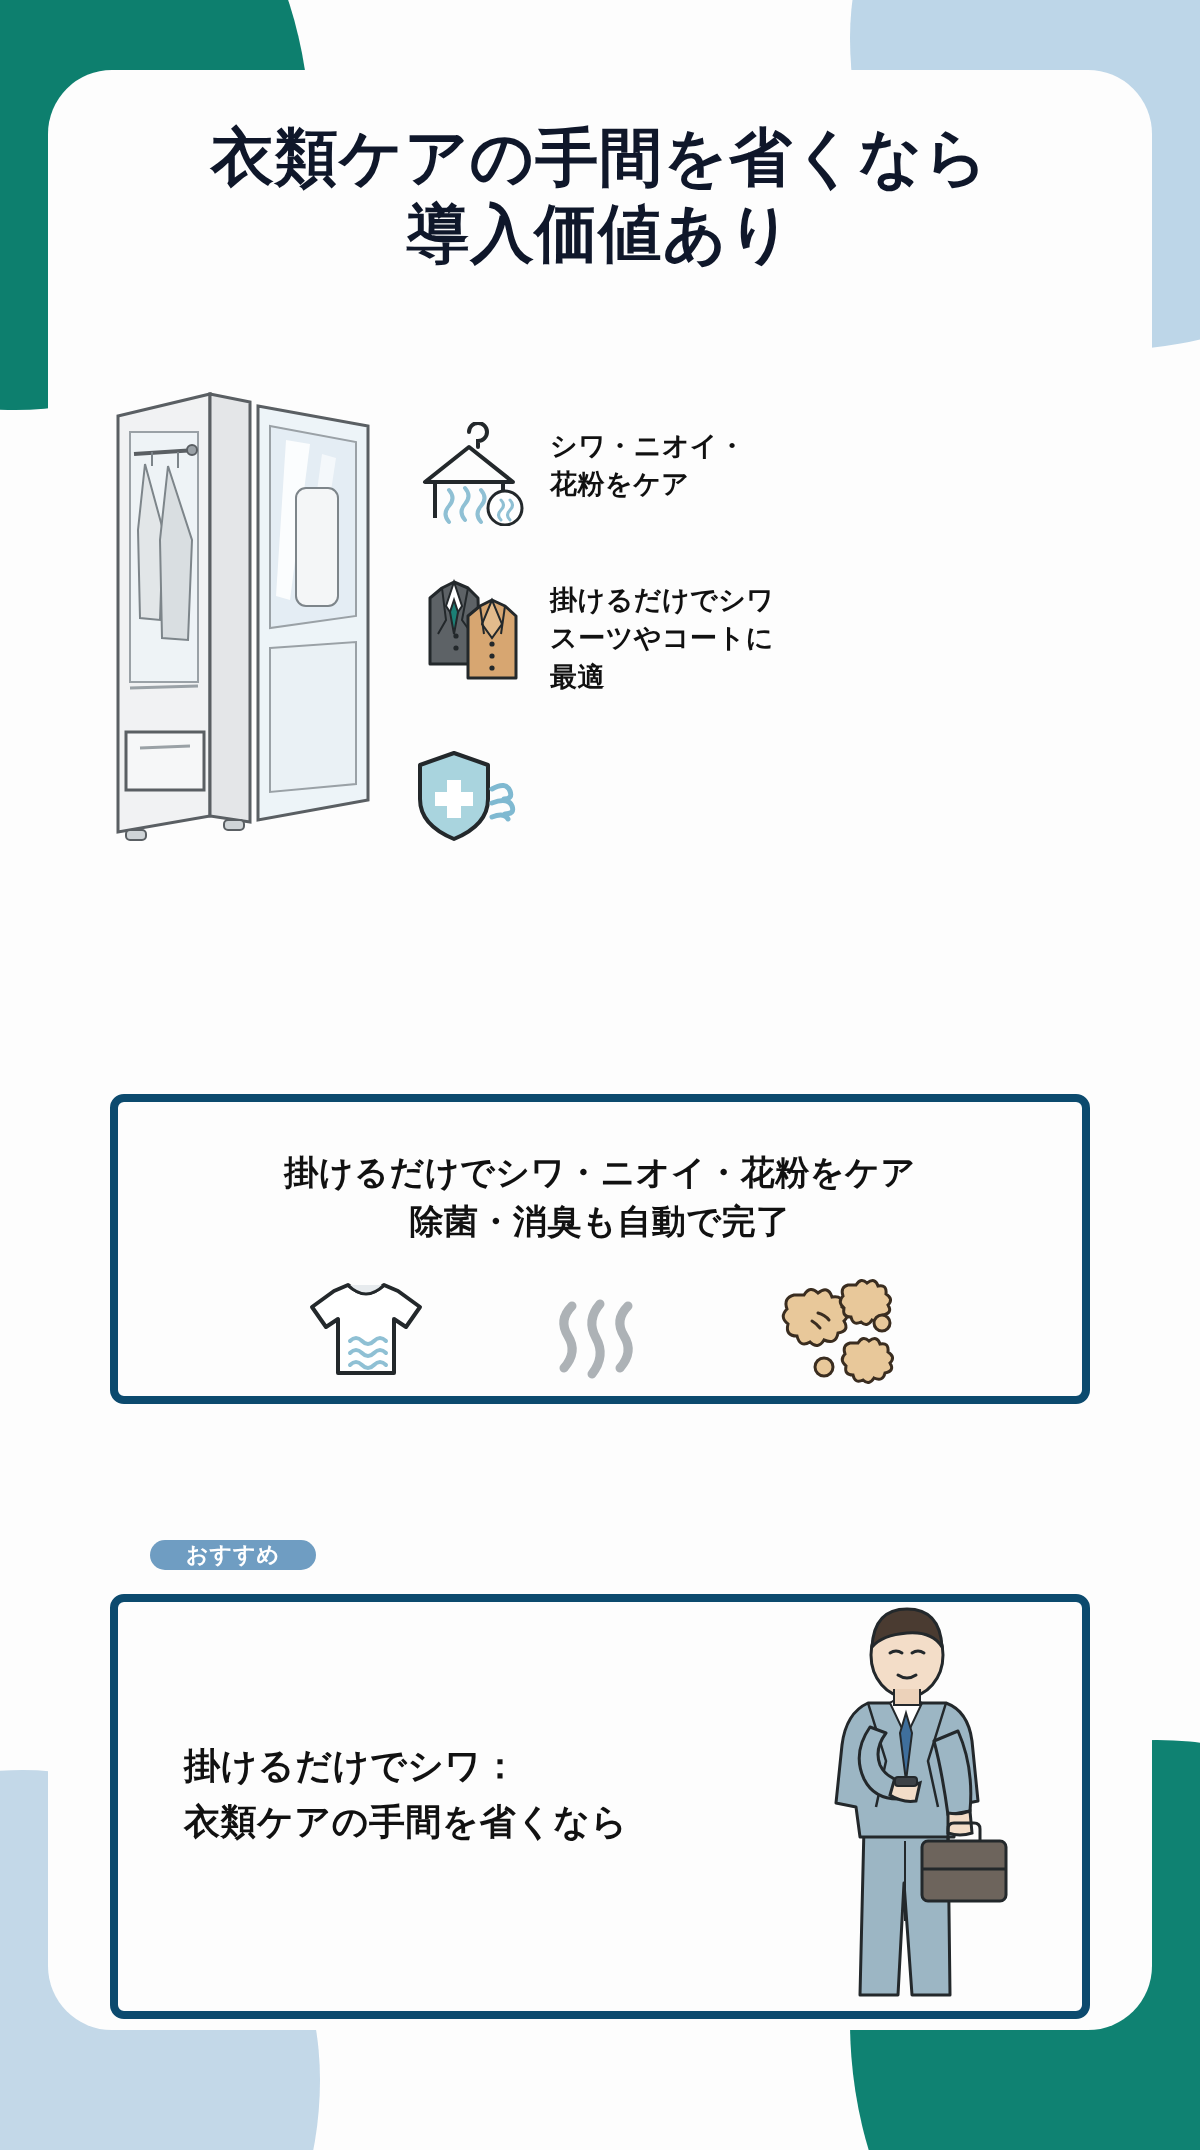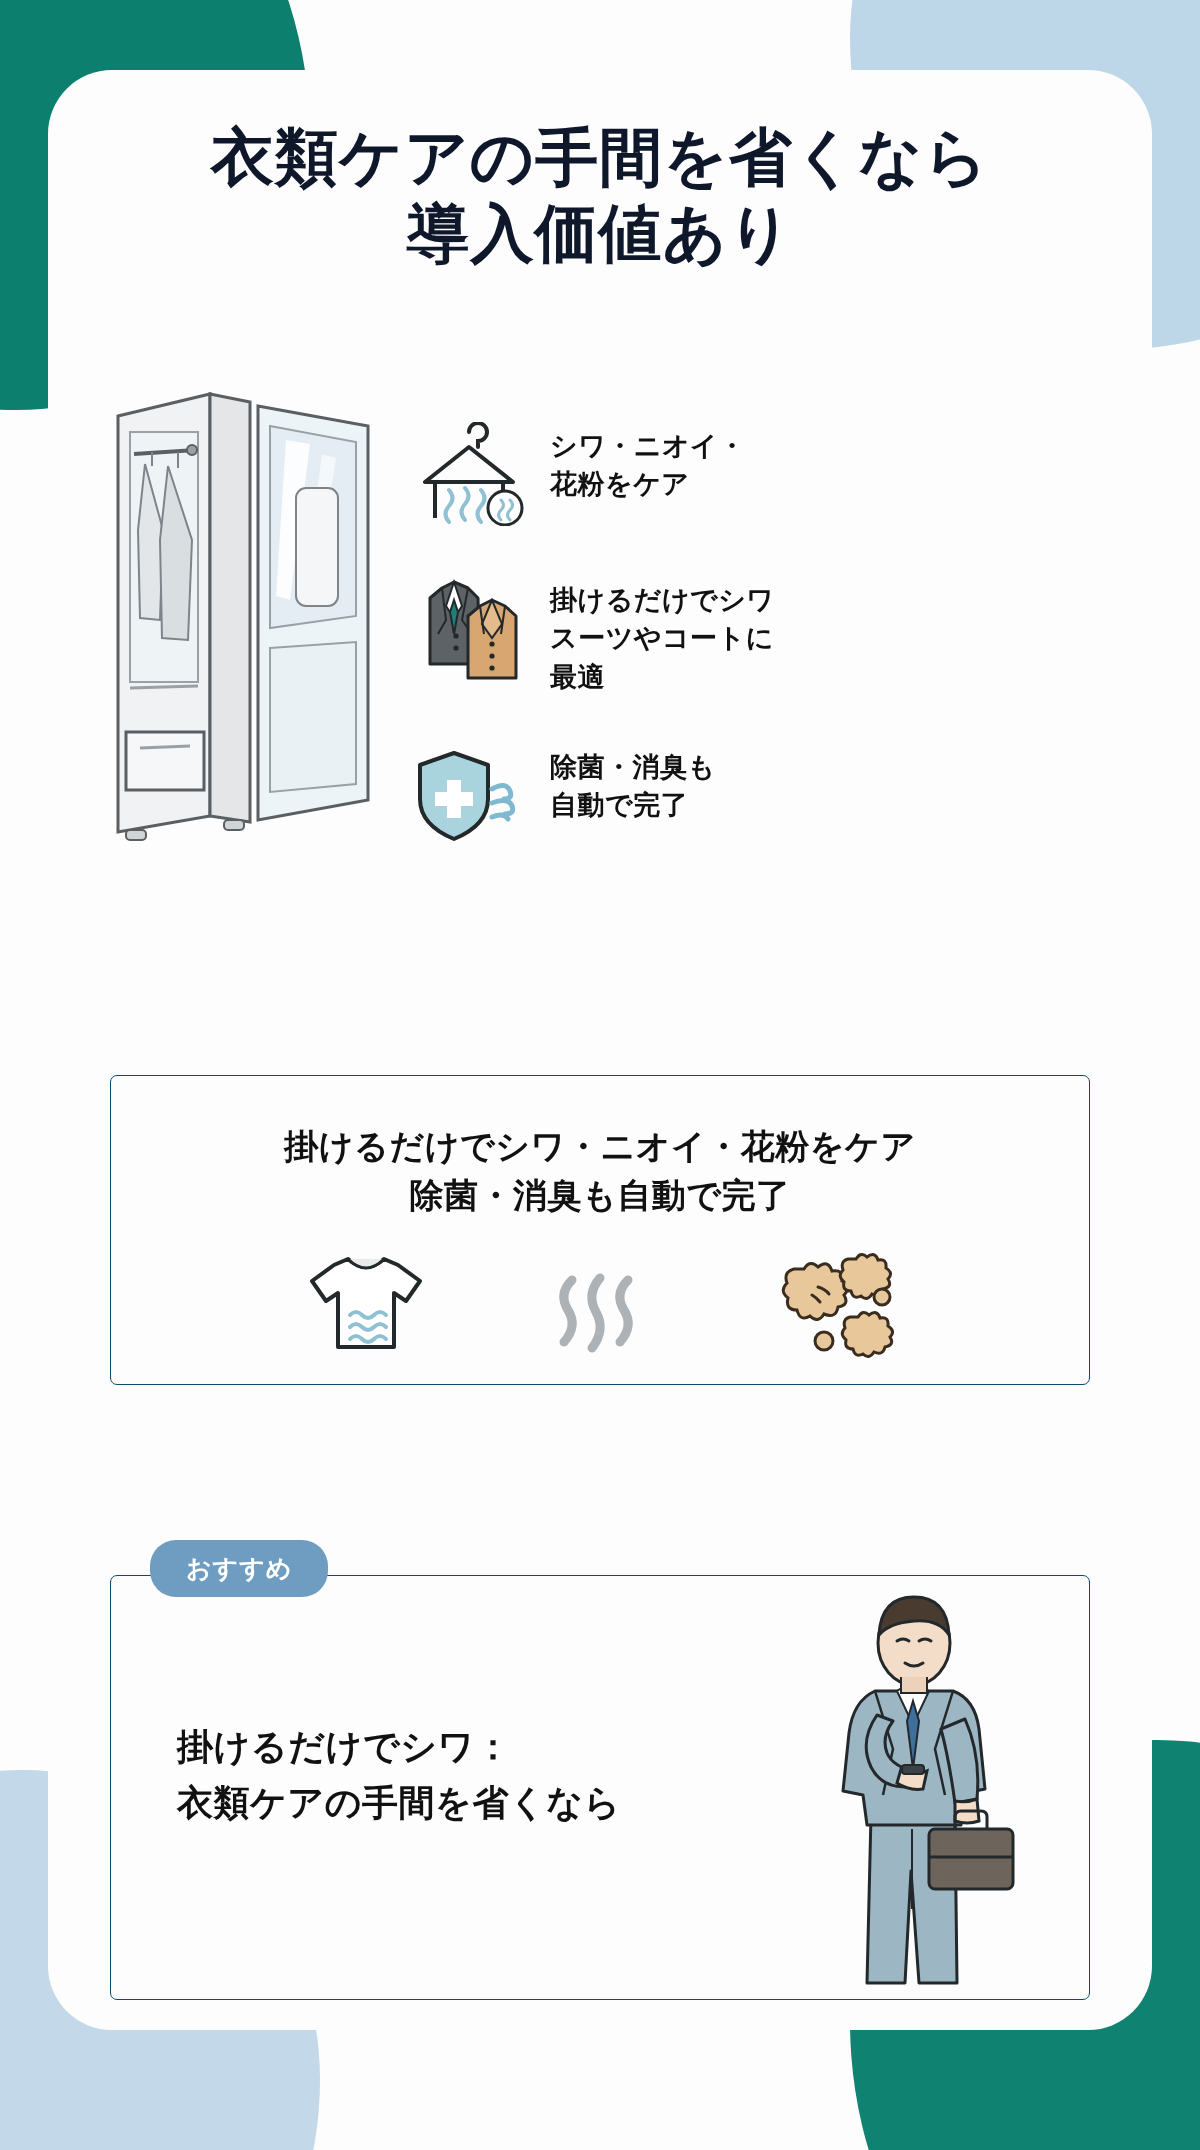--- a/index.html
+++ b/index.html
@@ -77,24 +77,25 @@
   .feature-text{
     font-size:27px;line-height:1.42;font-weight:bold;color:#111;
     padding-top:8px;
     letter-spacing:0.5px;
   }
   .feature-text .ln{display:block;white-space:nowrap;}
 
   
   .card{
     position:absolute;left:110px;width:980px;
-    border:1px solid #0c4a6e;
-    border-radius:7px;
+    border:8px solid #0c4a6e;
+    border-radius:14px;
     background:#fdfdfd;
     box-sizing:border-box;
+    margin-top:19px;
   }
   .card-summary{top:1075px;height:310px;}
   .summary-head{
     padding-top:46px;
     text-align:center;
     font-size:34px;font-weight:bold;line-height:1.45;color:#111;
     letter-spacing:0.5px;
   }
   .summary-head .ln{display:block;white-space:nowrap;}
   .summary-icons{
@@ -102,22 +103,22 @@
     display:flex;align-items:center;justify-content:center;
     gap:120px;
   }
 
   
   .card-recommend{top:1575px;height:425px;}
   .badge{
     position:absolute;z-index:4;
     left:150px;top:1540px;
     background:#6f9dc2;color:#ffffff;
-    font-size:25px;font-weight:bold;
-    padding:12px 36px;
+    font-size:22px;font-weight:bold;
+    padding:0 36px;
     border-radius:26px;
     letter-spacing:1px;
   }
   .recommend-body{
     position:relative;height:100%;
     display:flex;align-items:center;
   }
   .recommend-text{
     padding-left:66px;padding-bottom:26px;
     font-size:36px;font-weight:bold;line-height:1.55;color:#111;
@@ -241,24 +242,20 @@
         <div class="feature">
           <span class="feature-icon">
             <svg width="118" height="100" viewBox="0 0 118 100">
               <path d="M44 8 L78 20 L78 54 q0 26 -34 40 q-34 -14 -34 -40 L10 20 Z" fill="#a9d4de" stroke="#23282b" stroke-width="4" stroke-linejoin="round"></path>
               <path d="M38 36 h12 v12 h12 v12 h-12 v12 h-12 v-12 h-12 v-12 h12 Z" fill="#ffffff" stroke="#ffffff" stroke-width="2"></path>
               <path d="M82 44 q14 -8 18 2 q3 8 -6 8" fill="none" stroke="#7fb9d1" stroke-width="5" stroke-linecap="round"></path>
               <path d="M82 58 q16 -6 20 3 q3 8 -7 8" fill="none" stroke="#7fb9d1" stroke-width="5" stroke-linecap="round"></path>
               <path d="M82 72 q12 -5 16 2" fill="none" stroke="#7fb9d1" stroke-width="5" stroke-linecap="round"></path>
             </svg>
           </span>
-          <span class="feature-text">
-            <span class="ln">除菌・消臭も</span>
-            <span class="ln">自動で完了</span>
-          </span>
         </div>
 
       </div>
     </div>
 
     <div class="card card-summary">
       <div class="summary-head">
         <span class="ln">掛けるだけでシワ・ニオイ・花粉をケア</span>
         <span class="ln">除菌・消臭も自動で完了</span>
       </div>

